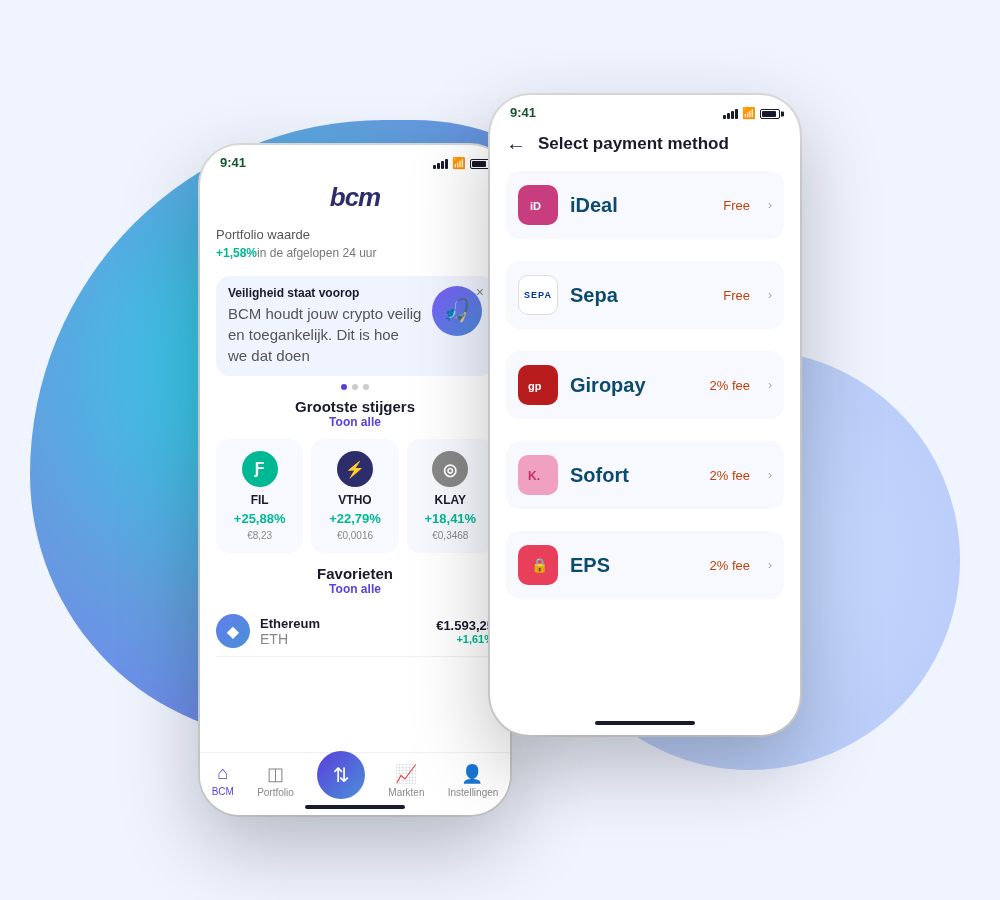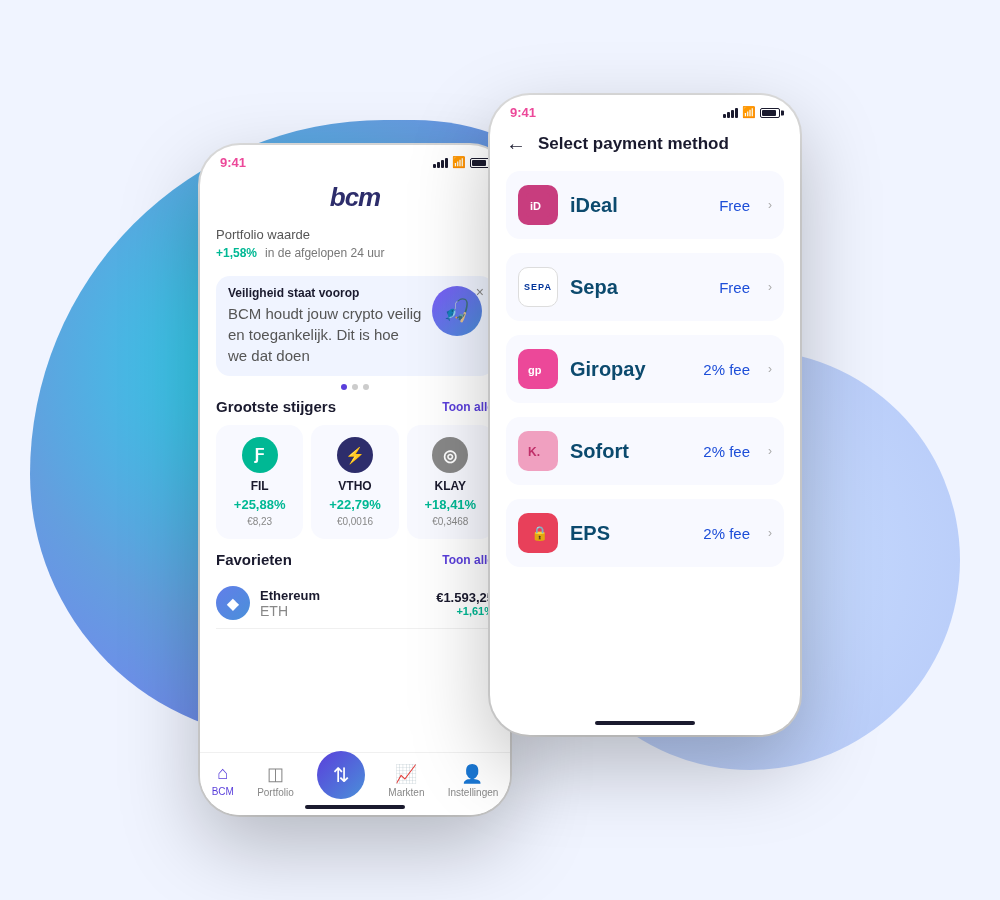--- a/index.html
+++ b/index.html
@@ -70,25 +70,25 @@
       height: 640px;
       margin-left: -20px;
       z-index: 3;
       margin-top: 10px;
     }
 
     
     .status-bar {
       display: flex;
       justify-content: space-between;
-      align-items: center;
+      align-items: flex-end;
       padding: 10px 20px 4px;
       font-size: 12px;
       font-weight: 600;
-      color: #ec4899;
+      color: #14532d;
     }
     .status-bar .time { font-weight: 700; font-size: 13px; }
     .status-icons { display: flex; align-items: center; gap: 4px; }
     .signal-bars { display: flex; align-items: flex-end; gap: 1px; }
     .signal-bar { width: 3px; background: #1a1a2e; border-radius: 1px; }
     .sb1 { height: 4px; }
     .sb2 { height: 6px; }
     .sb3 { height: 8px; }
     .sb4 { height: 10px; }
     .wifi-icon { font-size: 11px; }
@@ -136,21 +136,20 @@
     }
     .portfolio-value {
       font-size: 30px;
       font-weight: 800;
       color: #5a3fdb;
       letter-spacing: -1px;
     }
     .portfolio-change {
       display: flex;
       align-items: center;
-      gap: 8px;
       margin-top: 4px;
       font-size: 12px;
     }
     .change-positive { color: #00b894; font-weight: 700; }
     .change-label { color: #777; }
 
     
     .alert-card {
       background: #f0f4ff;
       border-radius: 14px;
@@ -177,20 +176,21 @@
       flex-shrink: 0;
     }
     .dots-indicator { display: flex; gap: 5px; justify-content: center; margin: 6px 0; }
     .dot { width: 6px; height: 6px; border-radius: 50%; background: #ccc; }
     .dot.active { background: #5a3fdb; }
 
     
     .section-header {
       display: flex; justify-content: space-between; align-items: center;
       margin: 8px 0 10px;
+      flex-direction: column;
     }
     .section-title { font-size: 15px; font-weight: 800; color: #1a1a2e; }
     .section-link { font-size: 12px; color: #5a3fdb; font-weight: 600; cursor: pointer; }
 
     
     .crypto-grid { display: flex; gap: 8px; margin-bottom: 12px; }
     .crypto-card {
       flex: 1;
       background: #f8f9ff;
       border-radius: 14px;
@@ -259,44 +259,44 @@
     
     .right-phone-content { padding: 0 16px; }
 
     .payment-header {
       display: flex; align-items: center; gap: 12px;
       padding: 8px 0 16px;
     }
     .back-arrow { font-size: 20px; color: #1a1a2e; cursor: pointer; font-weight: 300; }
     .payment-title { font-size: 17px; font-weight: 700; color: #1a1a2e; text-align: right; }
 
-    .payment-list { display: flex; flex-direction: column; gap: 4px; }
+    .payment-list { display: flex; flex-direction: column; gap: 12px; }
     .payment-item {
       display: flex; align-items: center; gap: 12px;
       padding: 14px 12px;
       background: #f8f9ff;
       border-radius: 14px;
       margin-bottom: 10px;
       cursor: pointer;
     }
     .payment-logo {
       width: 40px; height: 40px;
       border-radius: 10px;
       display: flex; align-items: center; justify-content: center;
       font-size: 14px; font-weight: 900; color: white;
       flex-shrink: 0;
     }
     .payment-logo.ideal { background: #c83d7e; }
     .payment-logo.sepa { background: white; border: 1px solid #ddd; }
-    .payment-logo.giropay { background: #ec4899; }
+    .payment-logo.giropay { background: #b91c1c; }
     .payment-logo.sofort { background: #f5a0c0; }
     .payment-logo.eps { background: #e8405a; }
 
     .payment-name { flex: 1; font-size: 20px; font-weight: 600; color: #0c4a6e; }
-    .payment-fee { font-size: 15px; color: #1d4ed8; margin-right: 6px; }
+    .payment-fee { font-size: 13px; color: #c2410c; margin-right: 6px; }
     .payment-chevron { font-size: 12px; color: #aaa; }
 
     
     .sepa-logo-text {
       font-size: 9px; font-weight: 900; color: #003399; letter-spacing: 1px;
     }
 
     .right-home-bar {
       position: absolute; bottom: 10px; left: 50%; transform: translateX(-50%);
       width: 100px; height: 4px;

